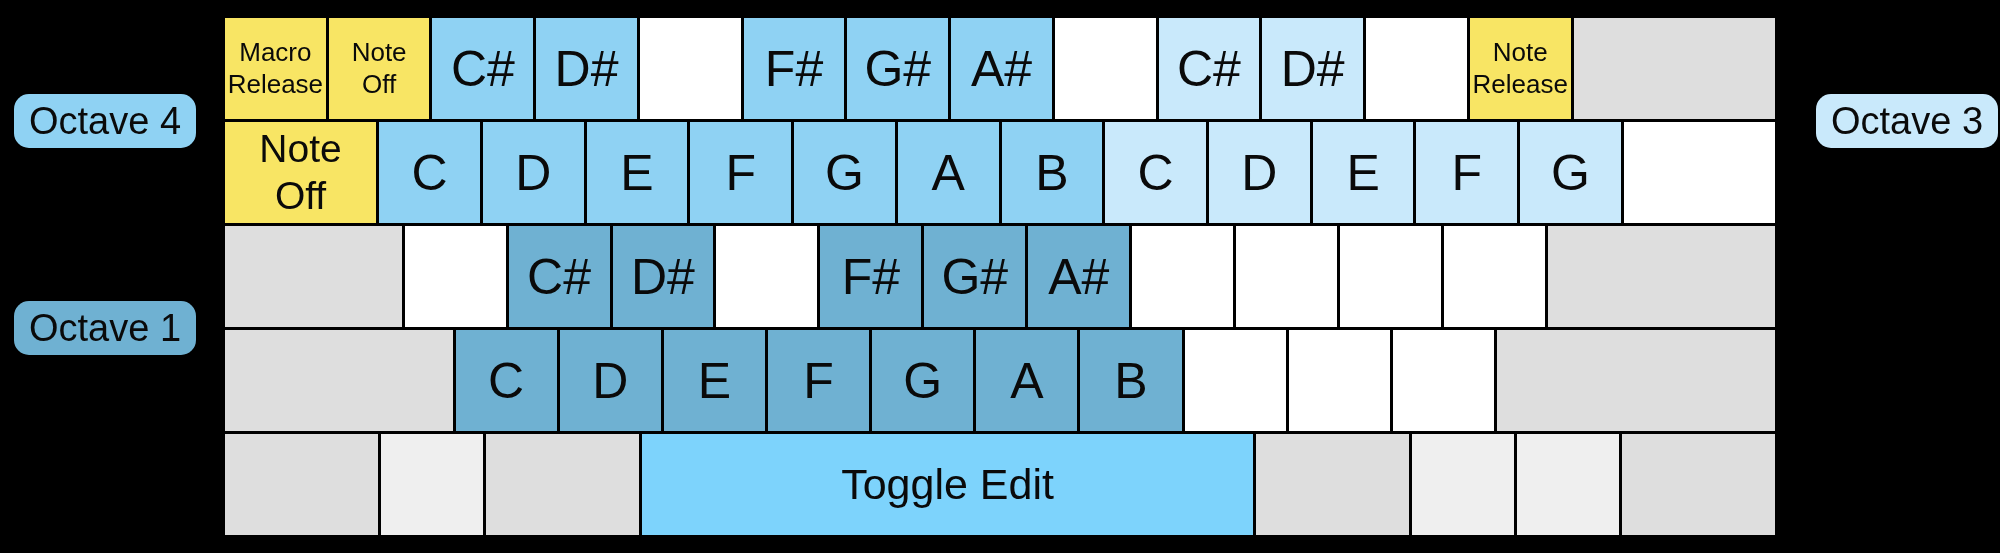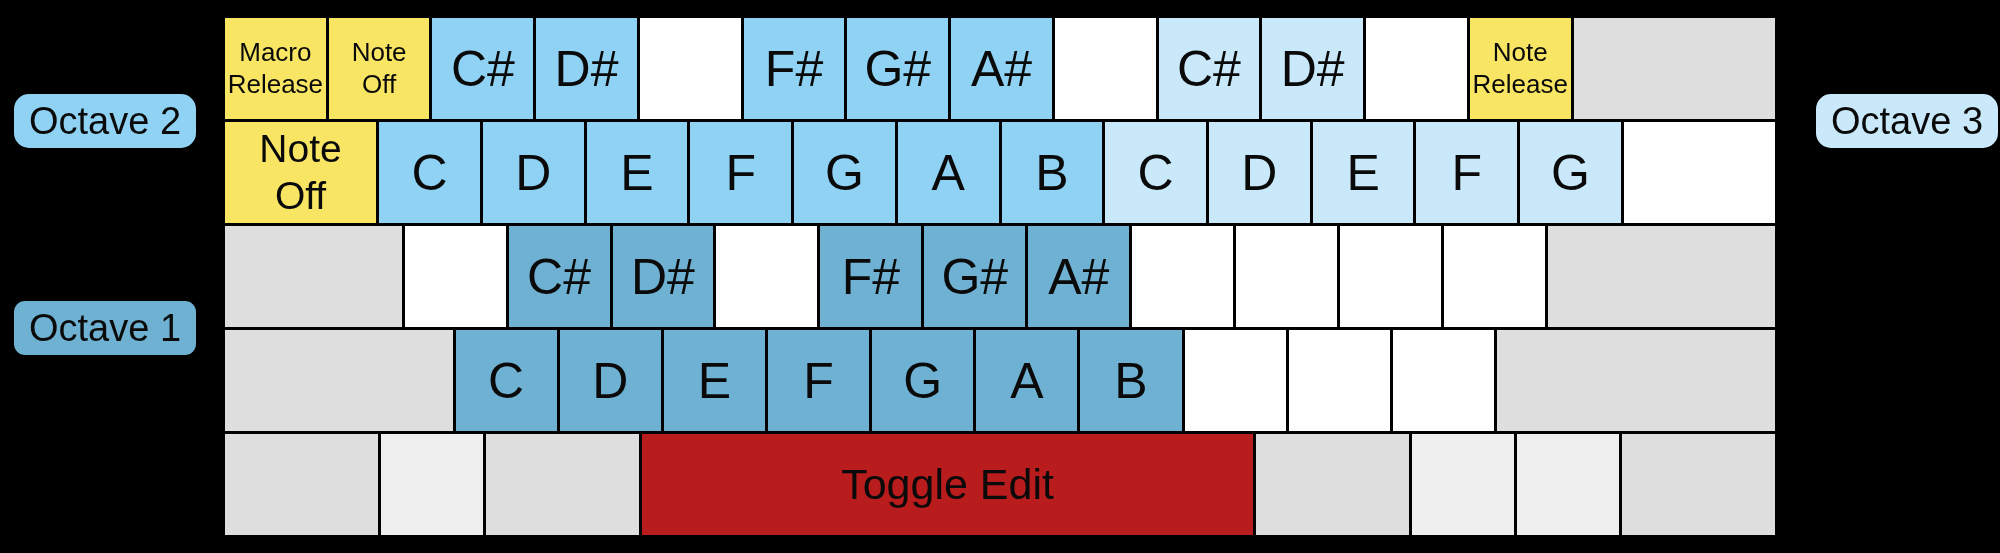--- a/index.html
+++ b/index.html
@@ -34,27 +34,27 @@
     position: absolute;
     height: 54px;
     border-radius: 15px;
     display: flex; align-items: center;
     padding: 0 15px;
     font-size: 38px;
     color: #0a0a0a;
     white-space: nowrap;
   }
   .pill.oct2 { left: 14px; top: 94px; }
-  .pill.oct1 { left: 14px; top: 301px; border-radius: 11px; }
+  .pill.oct1 { left: 14px; top: 301px; }
   .pill.oct3 { left: 1800px; top: 94px; }
 </style>
 </head>
 <body>
 
-<div class="pill oct2" style="background: rgb(143, 210, 243);">Octave 2</div>
+<div class="pill oct2" style="background: rgb(143, 210, 243);">Octave 4</div>
 
 <div class="pill oct1" style="background: rgb(111, 177, 210);">Octave 1</div>
 
 <div class="pill oct3" style="background: rgb(201, 233, 251); margin-left: 16px;">Octave 3</div>
 
 <div class="kb">
     <div class="row">
       <div class="key sm" style="flex-grow: 1; background: rgb(248, 229, 100);">
         <div>Macro</div>
         <div>Release</div>
@@ -186,21 +186,21 @@
       </div>
       <div class="key" style="flex-grow: 1; background: rgb(255, 255, 255);"></div>
       <div class="key" style="flex-grow: 1; background: rgb(255, 255, 255);"></div>
       <div class="key" style="flex-grow: 1; background: rgb(255, 255, 255);"></div>
       <div class="key" style="flex-grow: 2.75; background: rgb(222, 222, 222);"></div>
     </div>
     <div class="row">
       <div class="key" style="flex-grow: 1.5; background: rgb(222, 222, 222);"></div>
       <div class="key" style="flex-grow: 1; background: rgb(239, 239, 239);"></div>
       <div class="key" style="flex-grow: 1.5; background: rgb(222, 222, 222);"></div>
-      <div class="key xl" style="flex-grow: 6; background: #b91c1c;">
+      <div class="key xl" style="flex-grow: 6; background: #7dd3fc;">
         <div>Toggle Edit</div>
       </div>
       <div class="key" style="flex-grow: 1.5; background: rgb(222, 222, 222);"></div>
       <div class="key" style="flex-grow: 1; background: rgb(239, 239, 239);"></div>
       <div class="key" style="flex-grow: 1; background: rgb(239, 239, 239);"></div>
       <div class="key" style="flex-grow: 1.5; background: rgb(222, 222, 222);"></div>
     </div>
   </div>
 
 </body></html>

